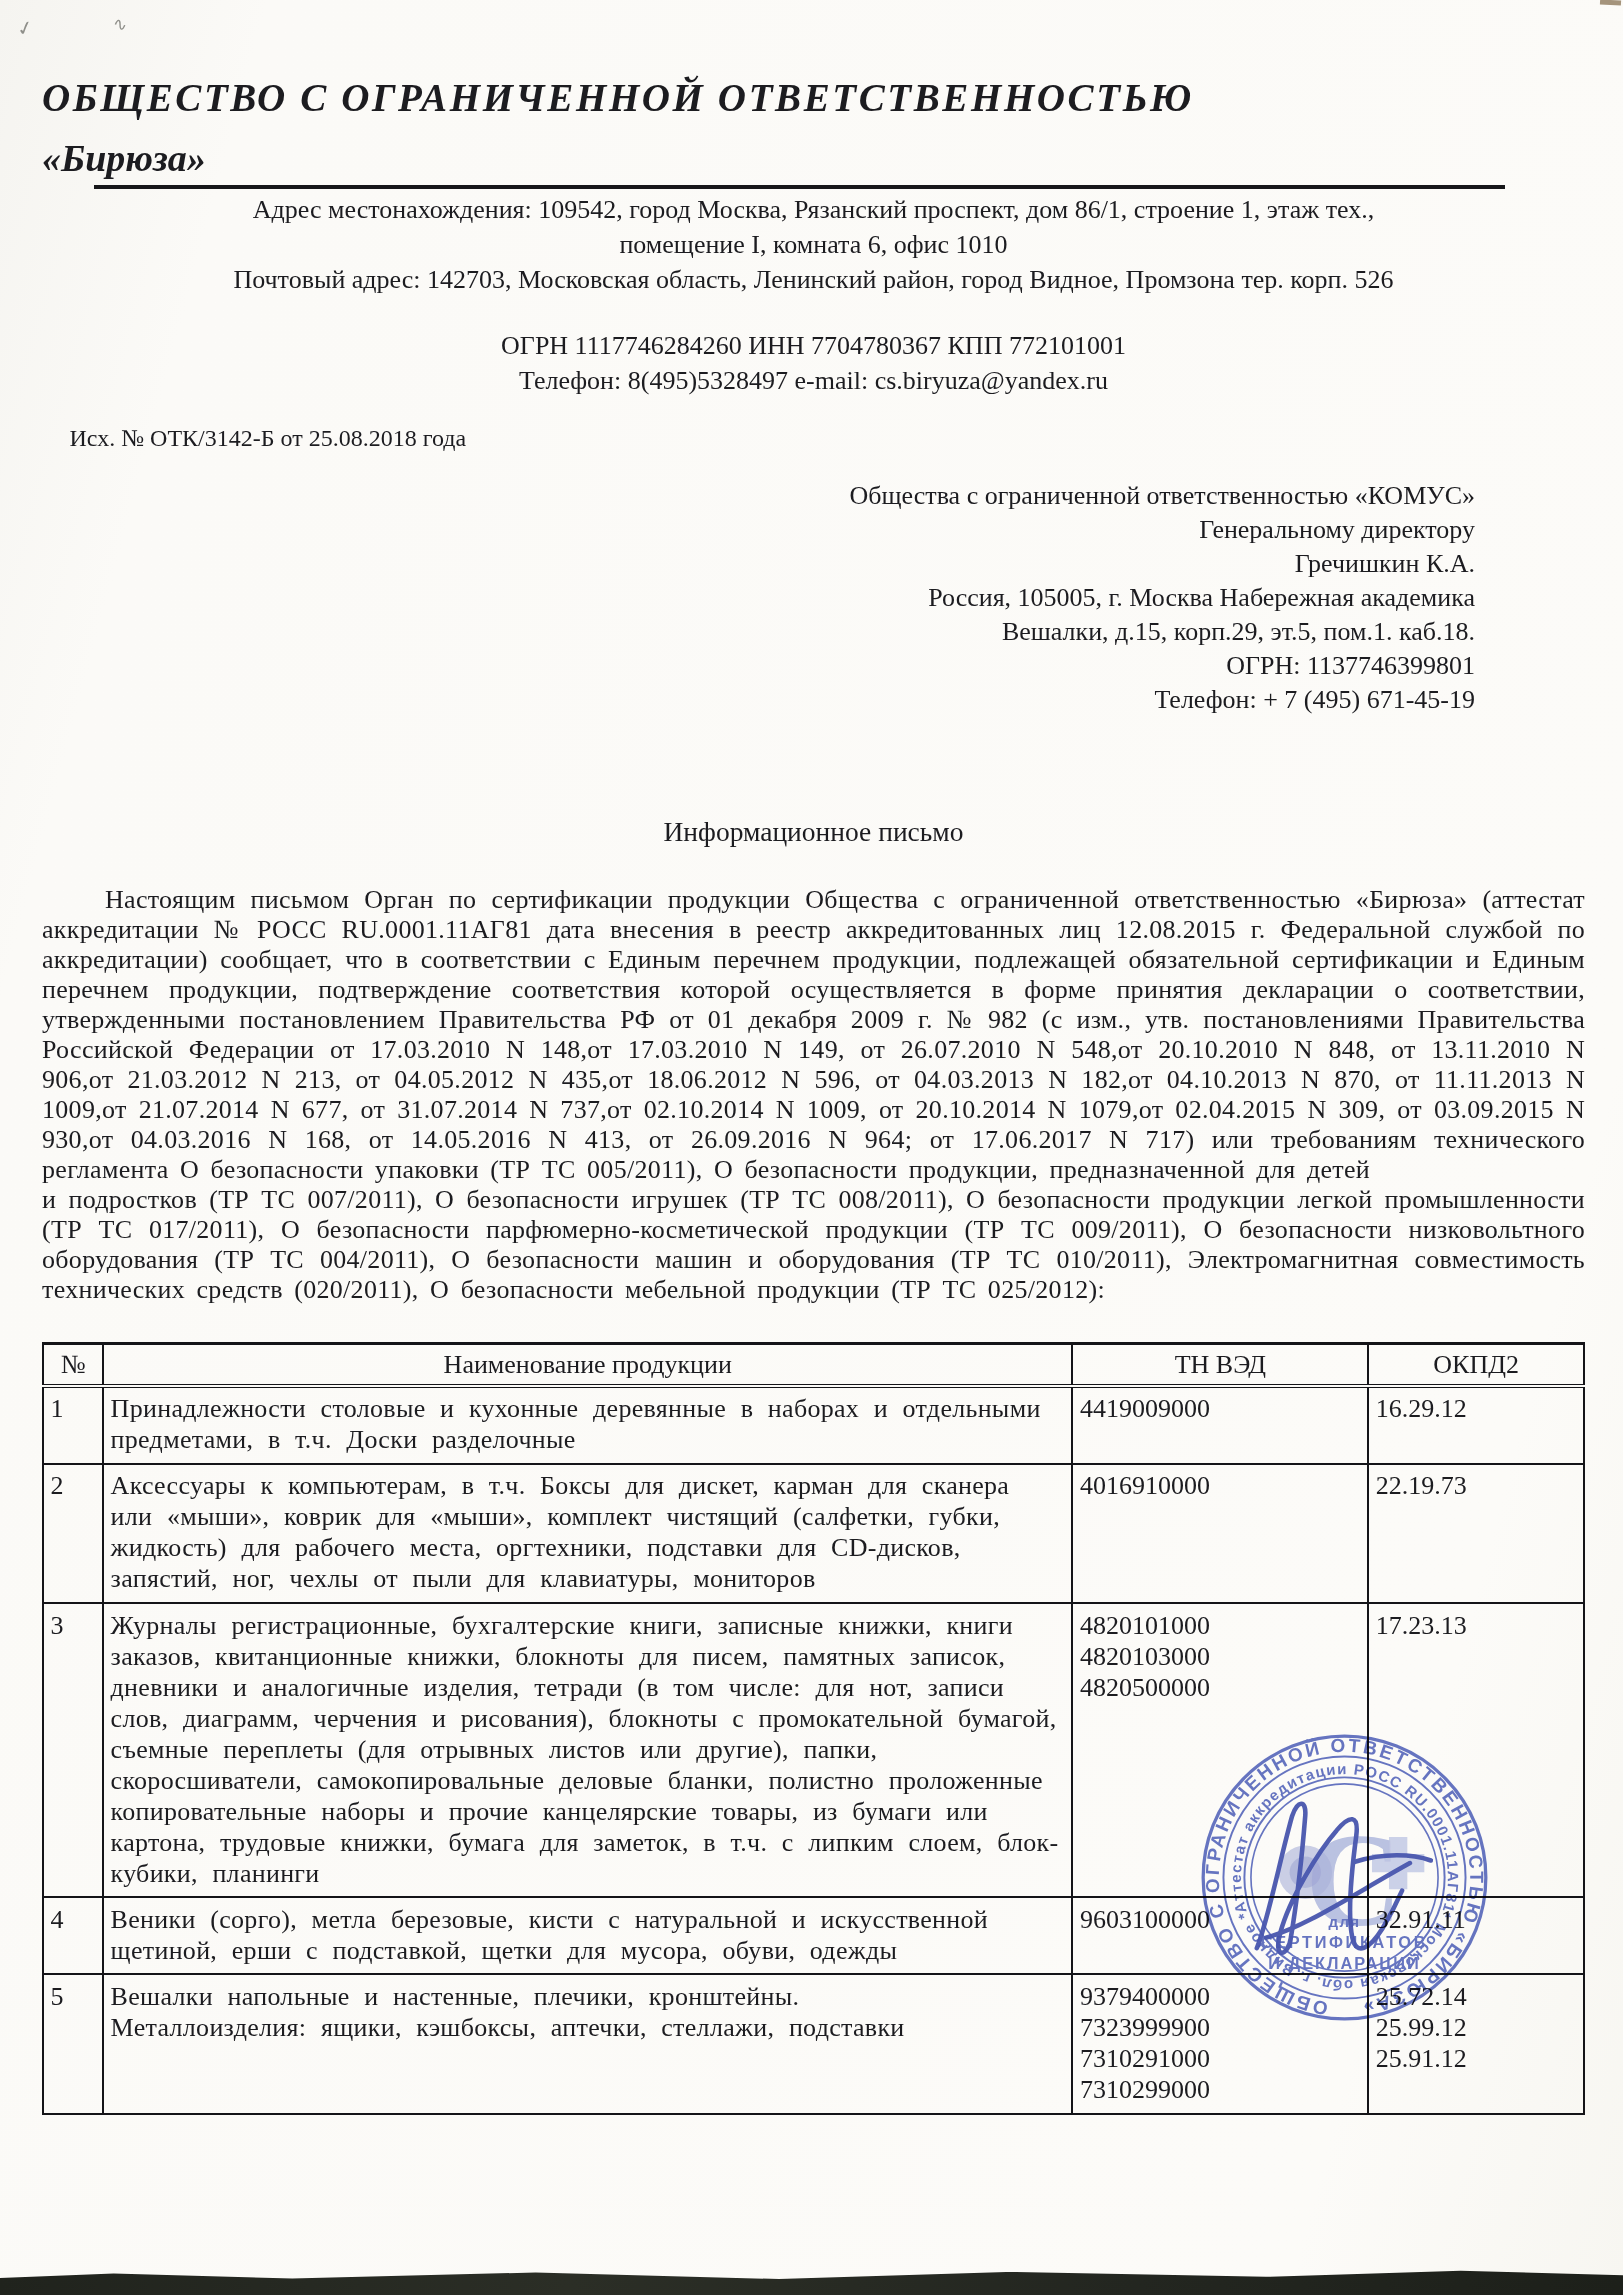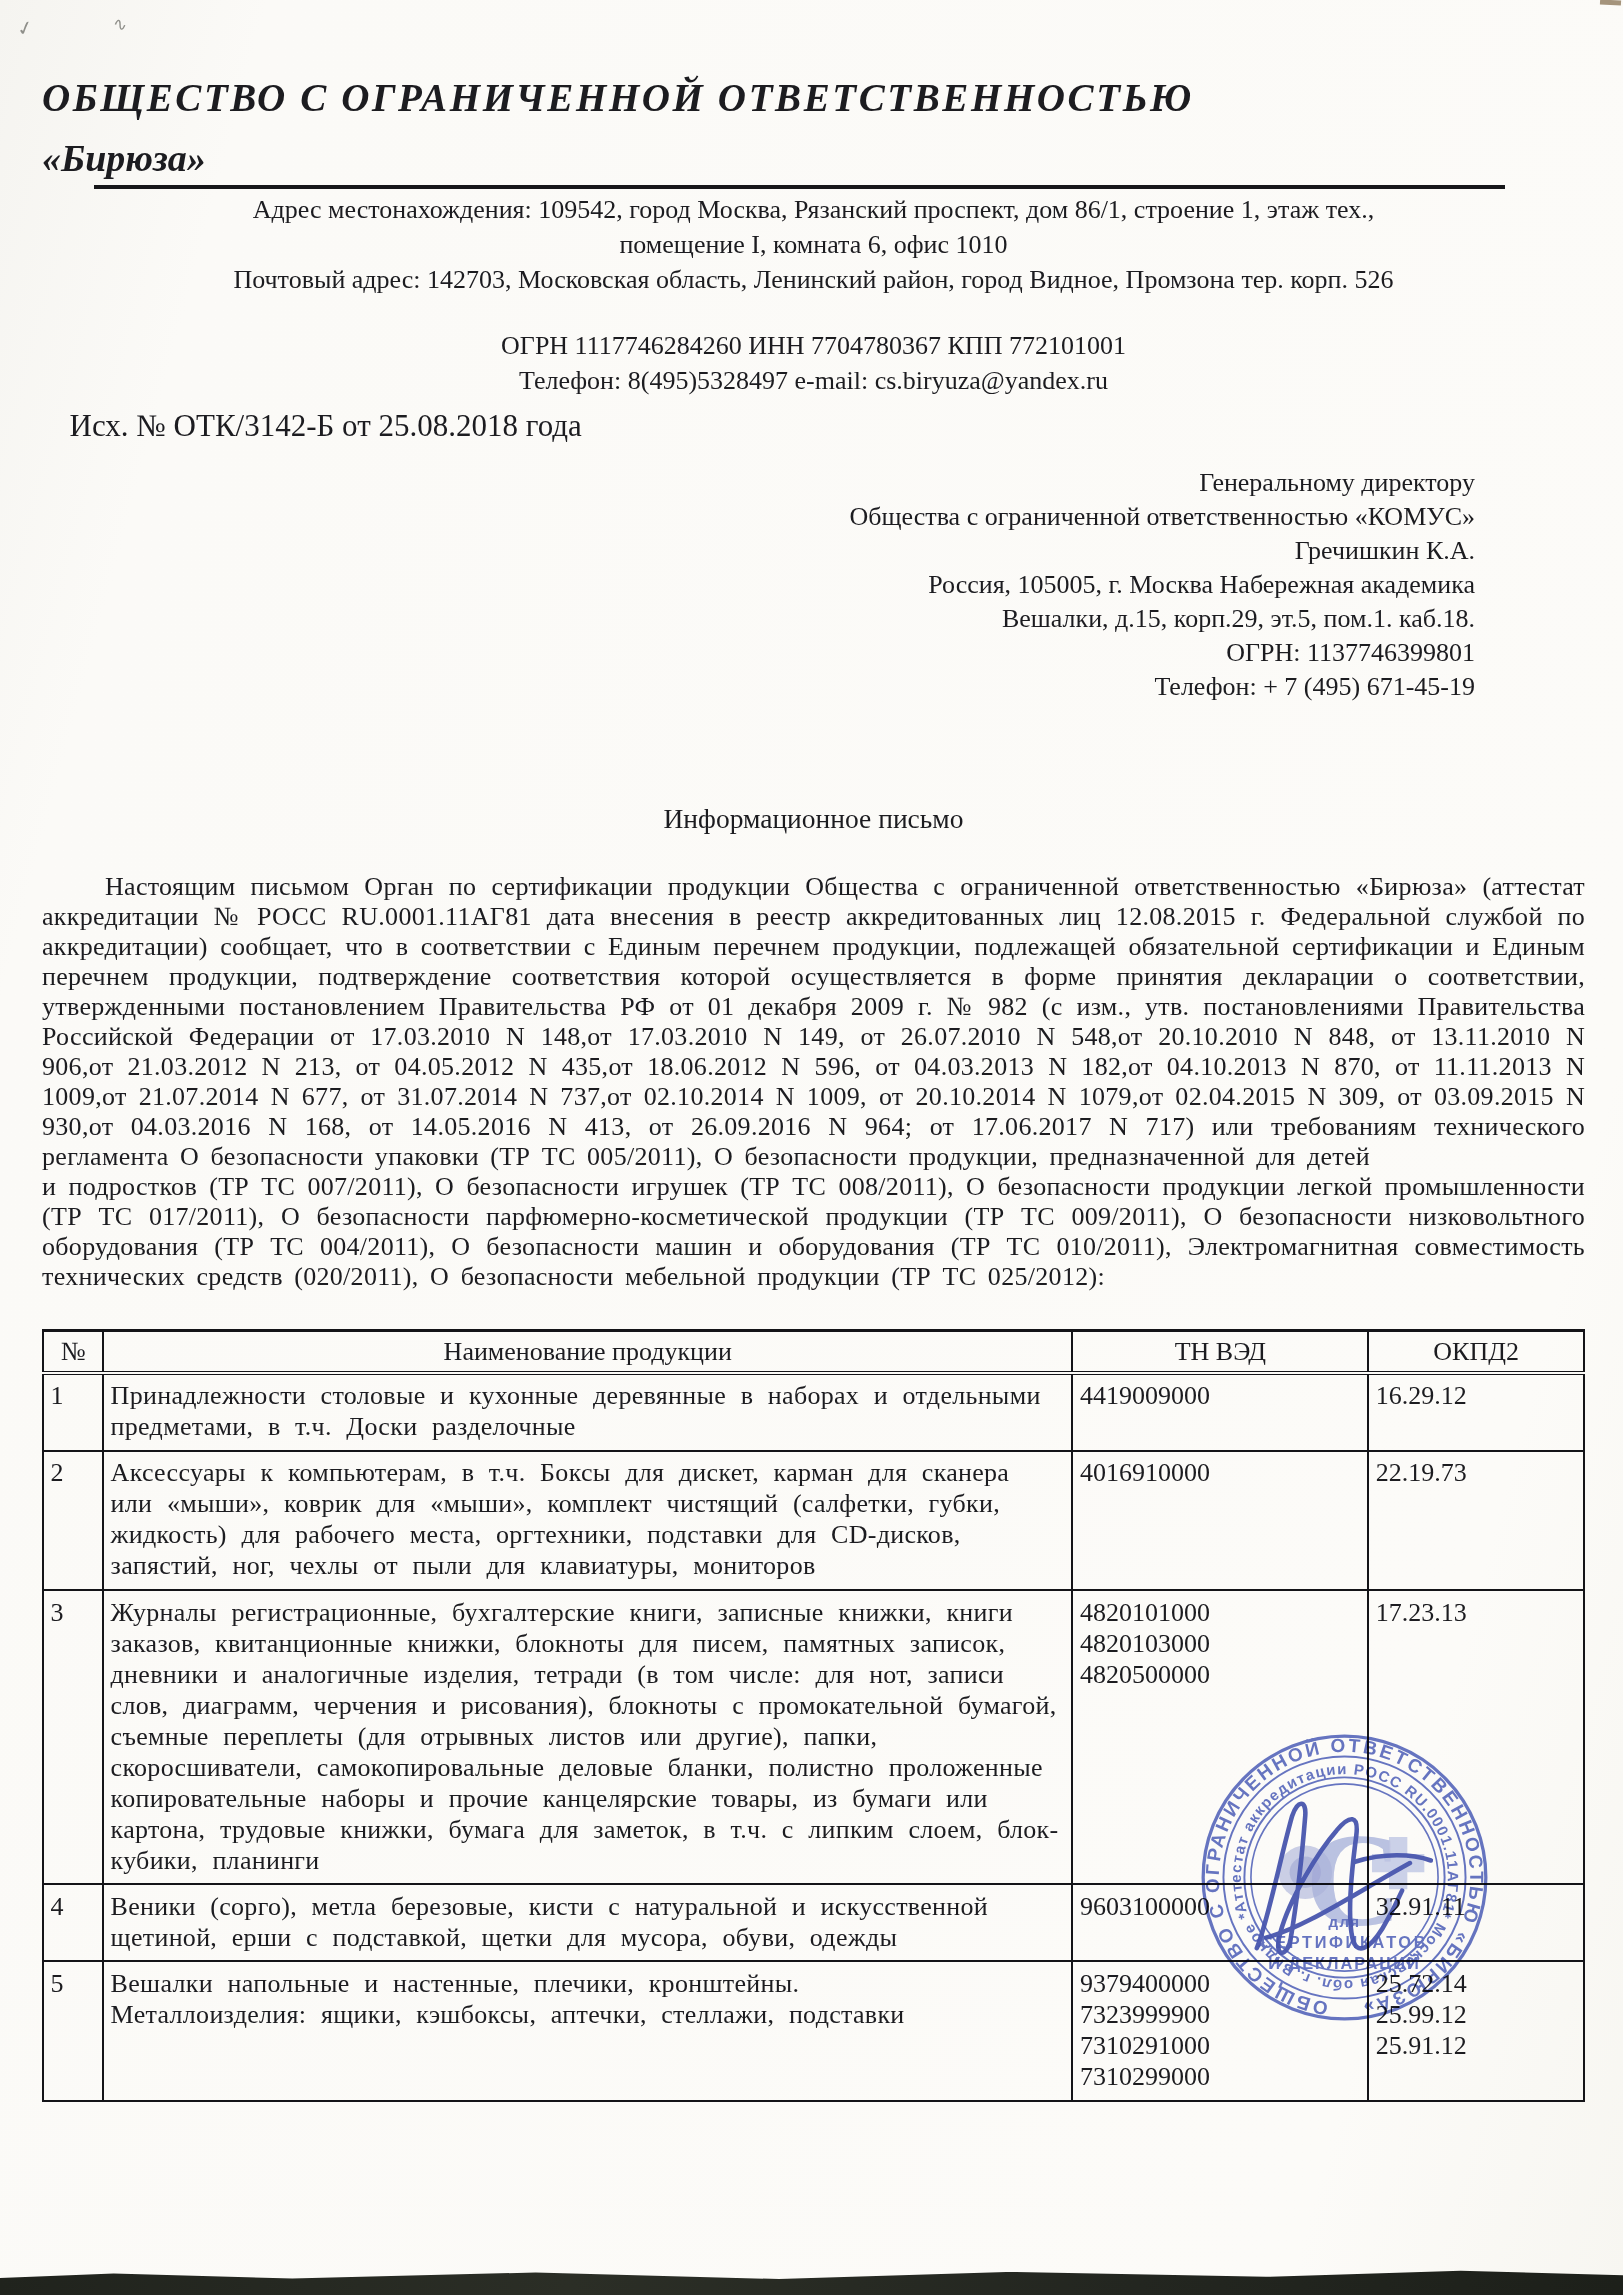--- a/index.html
+++ b/index.html
@@ -14,21 +14,21 @@
   .company-title{ margin-top:77px; text-align:left; font-size:39px; line-height:41px;
     font-weight:bold; font-style:italic; letter-spacing:2.6px; }
   .company-subtitle{ margin-top:21px; text-align:left; font-size:38px; line-height:39px;
     font-weight:bold; font-style:italic; }
   .rule{ margin:6.5px 80px 0 52px; border-top:4.6px solid #17171a; }
 
   .addr{ text-align:center; font-size:26px; line-height:35px; }
   .addr-block{ margin-top:3.9px; }
   .reg-block{ margin-top:31px; }
 
-  .outgoing{ margin-top:12px; padding-left:27.5px; font-size:31px; line-height:31px; }
+  .outgoing{ margin-top:25px; padding-left:27.5px; font-size:24px; line-height:31px; }
 
   .recipient{ margin-top:25px; text-align:right; padding-right:110px;
     font-size:26px; line-height:34px; }
 
   .subject{ margin-top:98px; text-align:center; font-size:27.5px; line-height:33px; }
 
   .body-par{ margin:0; text-align:justify; font-size:26px; line-height:30px;
     letter-spacing:0.3px; word-spacing:.18em; }
   .body-par.first{ margin-top:37px; text-indent:63px; }
 
@@ -77,22 +77,22 @@
       </div>
       <div class="reg-block">
         <div class="addr">ОГРН 1117746284260 ИНН 7704780367 КПП 772101001</div>
         <div class="addr">Телефон: 8(495)5328497 e-mail: cs.biryuza@yandex.ru</div>
       </div>
     </header>
 
     <div class="outgoing">Исх. № ОТК/3142-Б от 25.08.2018 года</div>
 
     <div class="recipient">
+        <div>Общества с ограниченной ответственностью «КОМУС»</div>
         <div>Генеральному директору</div>
-        <div>Общества с ограниченной ответственностью «КОМУС»</div>
         <div>Гречишкин К.А.</div>
         <div>Россия, 105005, г. Москва Набережная академика</div>
         <div>Вешалки, д.15, корп.29, эт.5, пом.1. каб.18.</div>
         <div>ОГРН: 1137746399801</div>
         <div>Телефон: + 7 (495) 671-45-19</div>
       </div>
 
     <div class="subject">Информационное письмо</div>
 
     <p class="body-par first">Настоящим письмом Орган по сертификации продукции Общества с ограниченной ответственностью «Бирюза» (аттестат аккредитации № РОСС RU.0001.11АГ81 дата внесения в реестр аккредитованных лиц  12.08.2015 г. Федеральной службой по аккредитации) сообщает, что в соответствии с Единым перечнем продукции, подлежащей обязательной сертификации и Единым перечнем продукции, подтверждение соответствия которой осуществляется в форме принятия декларации о соответствии, утвержденными постановлением Правительства РФ от 01 декабря 2009 г. № 982 (с изм., утв. постановлениями Правительства Российской Федерации от 17.03.2010 N 148,от 17.03.2010 N 149, от 26.07.2010 N 548,от 20.10.2010 N 848, от 13.11.2010 N 906,от 21.03.2012 N 213, от 04.05.2012 N 435,от 18.06.2012 N 596, от 04.03.2013 N 182,от 04.10.2013 N 870, от 11.11.2013 N 1009,от 21.07.2014 N 677, от 31.07.2014 N 737,от 02.10.2014 N 1009, от 20.10.2014 N 1079,от 02.04.2015 N 309, от 03.09.2015 N 930,от 04.03.2016 N 168, от 14.05.2016 N 413, от 26.09.2016 N 964; от 17.06.2017 N 717) или требованиям технического регламента О безопасности упаковки (ТР ТС 005/2011), О безопасности продукции, предназначенной для детей</p>

